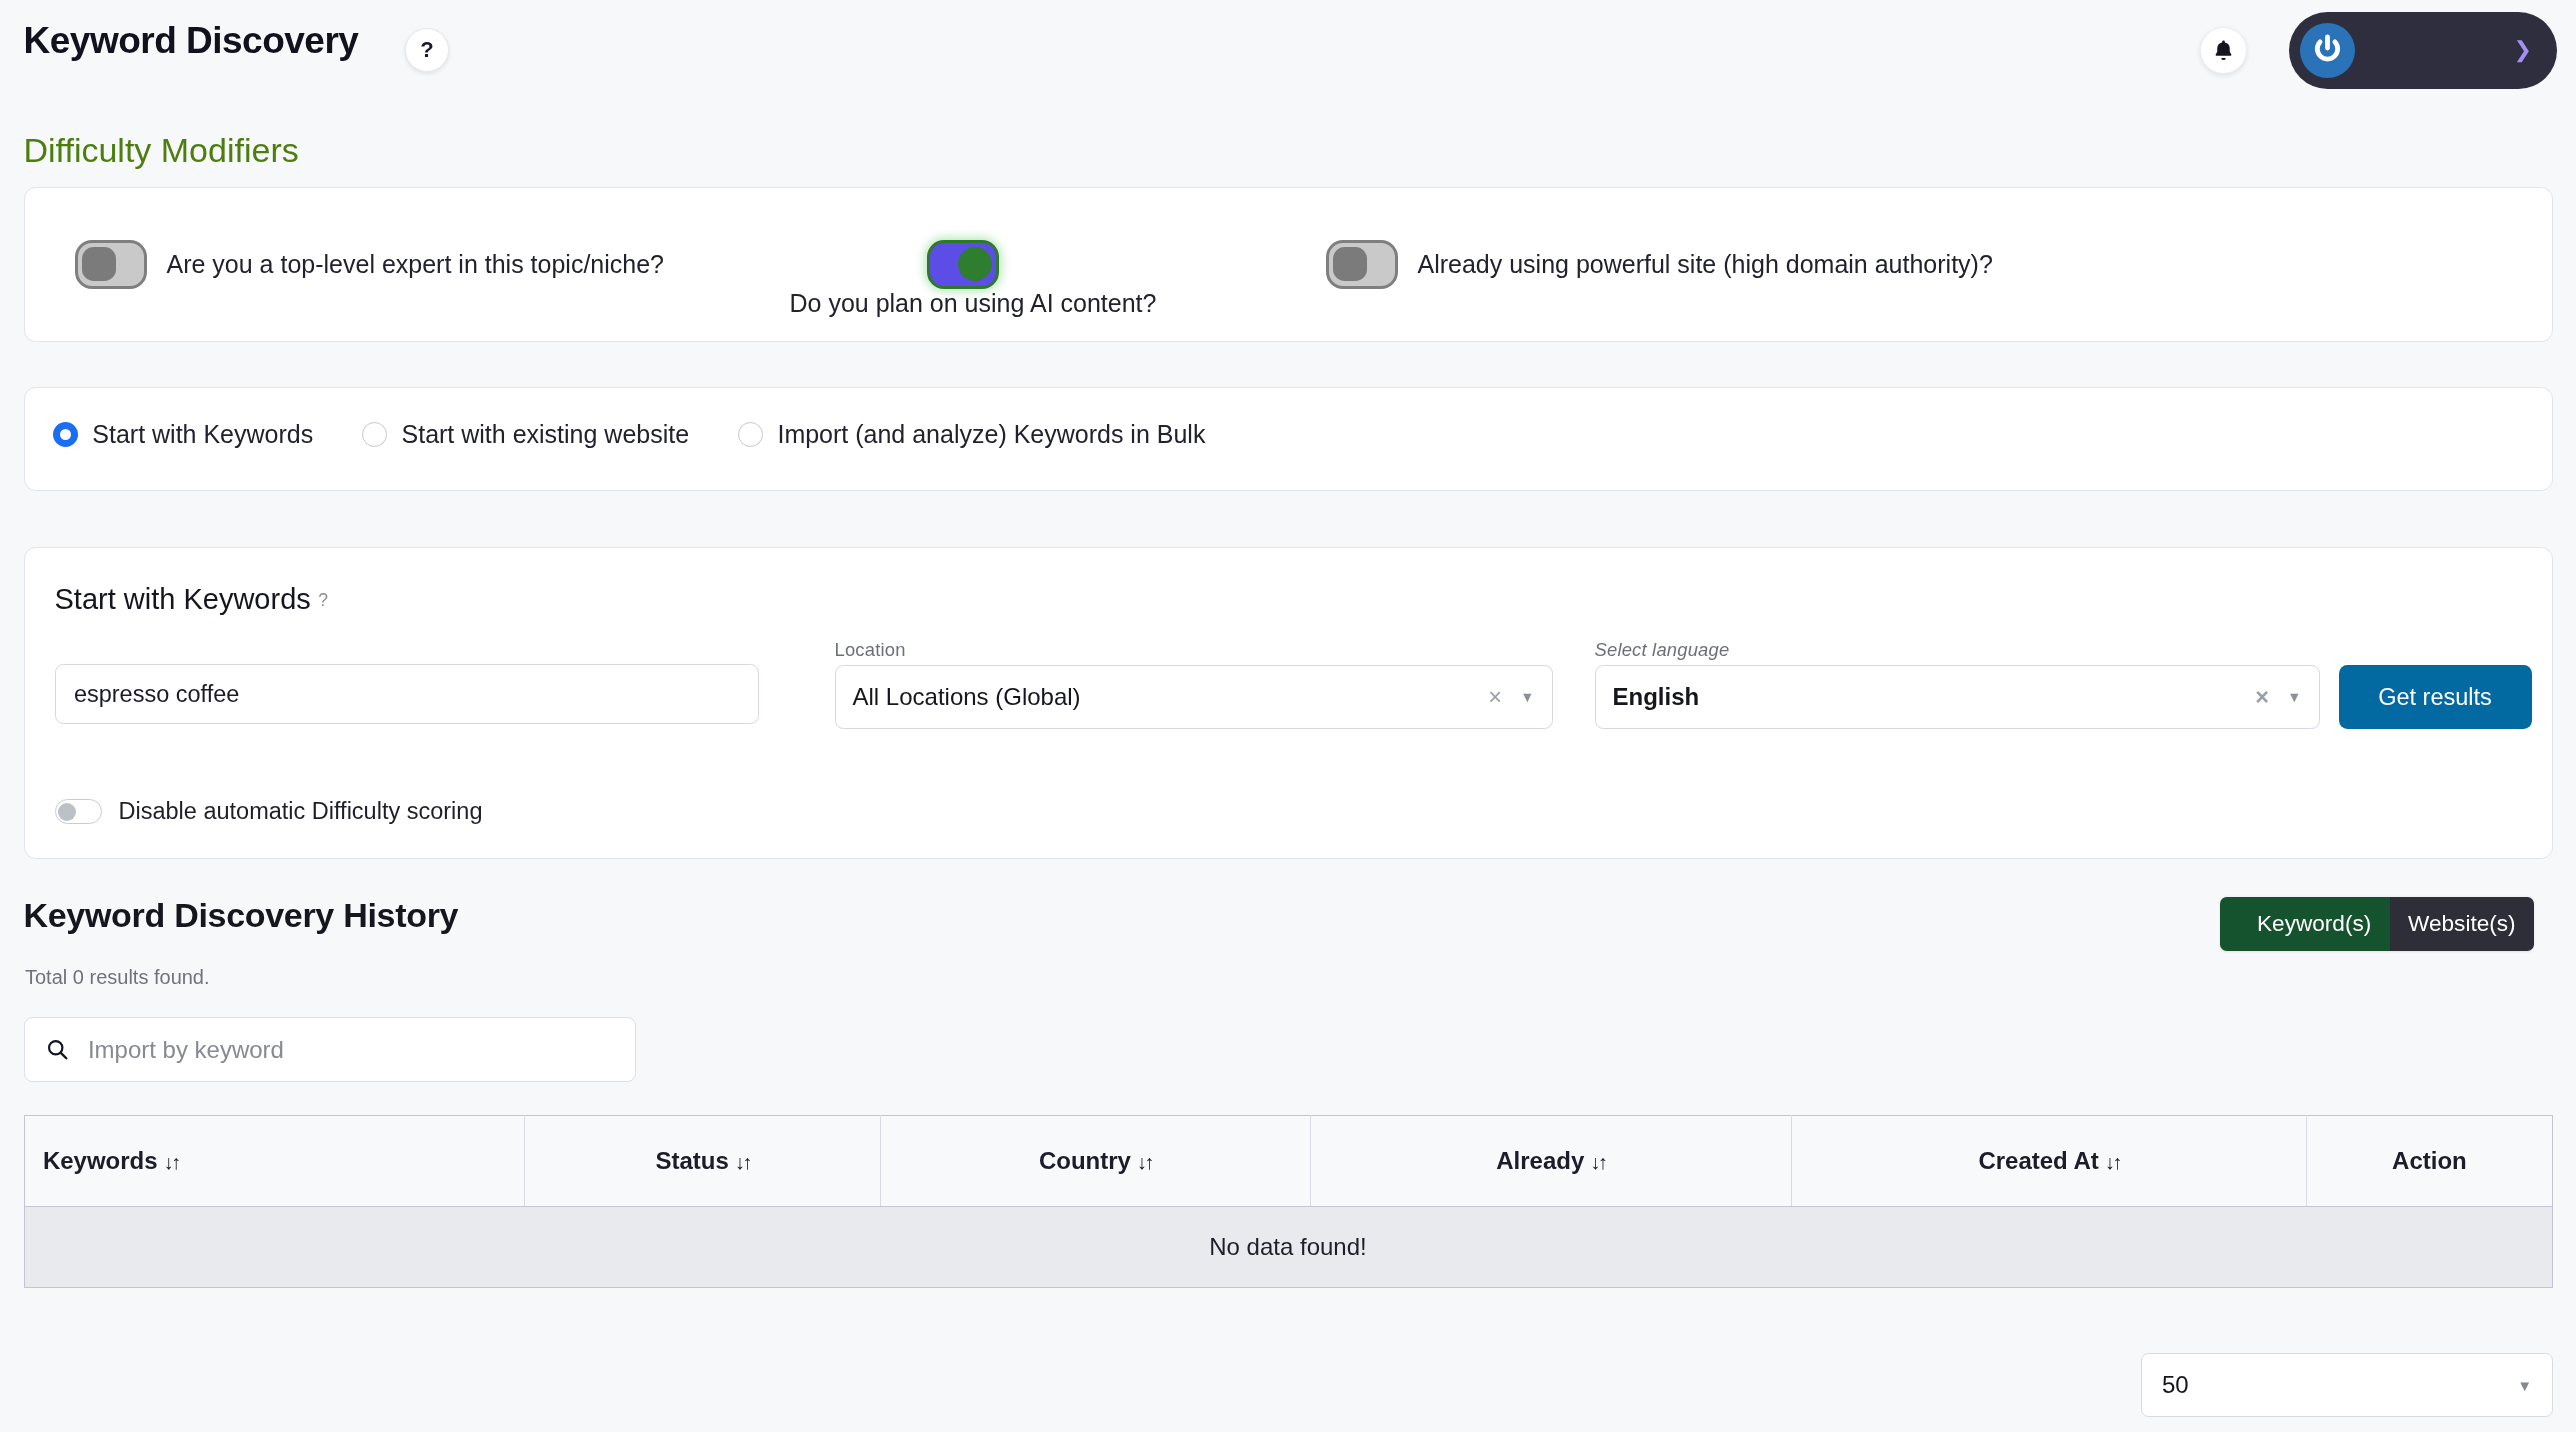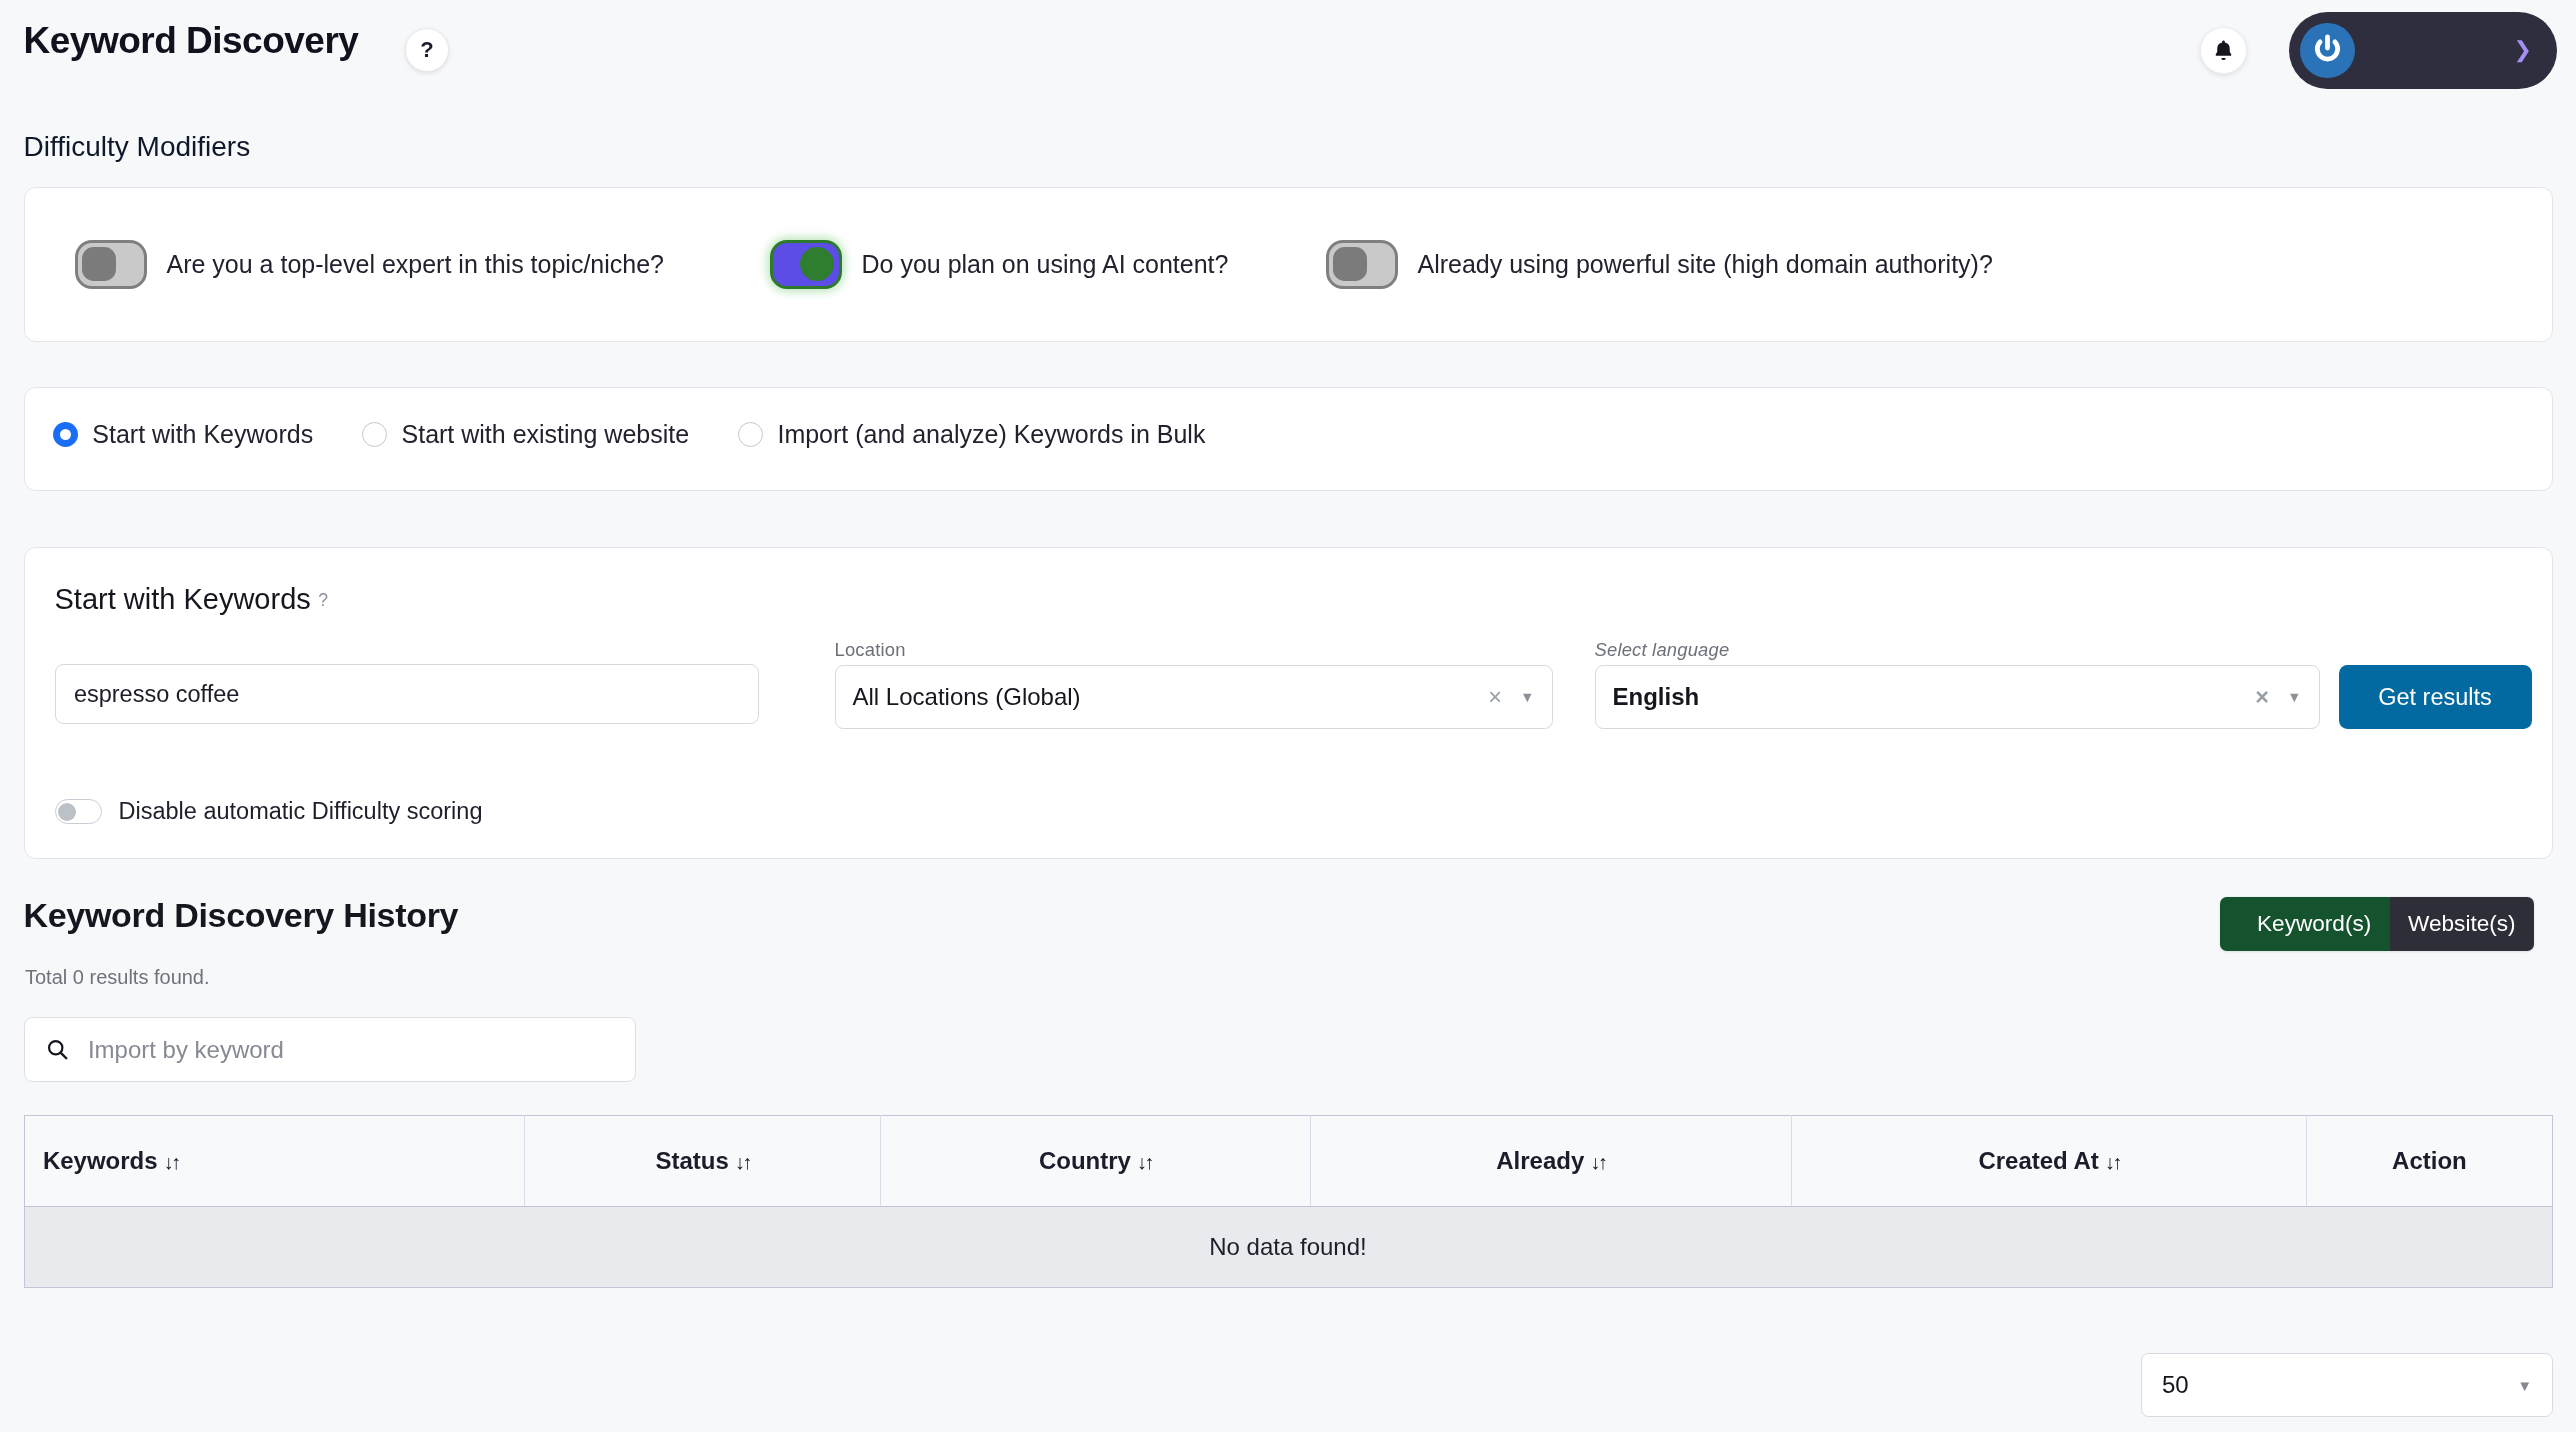--- a/index.html
+++ b/index.html
@@ -51,21 +51,21 @@
     background: #2a73b8; margin-left: 11px;
     display: flex; align-items: center; justify-content: center;
   }
   .account-chev {
     position: absolute; right: 25px; top: 50%; transform: translateY(-50%);
     color: #a48ff5; font-size: 22px; line-height: 1;
   }
 
   
   .section-label {
-    position: absolute; font-size: 28px; color: #0f172a; font-weight: 400;
+    position: absolute; font-size: 34px; color: #4d7c0f; font-weight: 400;
   }
 
   
   .card {
     position: absolute;
     background: #ffffff;
     border: 0.8px solid #e3e4e9;
     border-radius: 11.7px;
   }
   #card-modifiers { left: 23.5px; top: 187px; width: 2529px; height: 155px; }
@@ -249,21 +249,21 @@
 
   <div class="card" id="card-modifiers">
 
     <div class="mod-row" style="left:50px;">
       <div class="tgl off">
           <span class="knob"></span>
         </div>
       <div class="mod-label">Are you a top-level expert in this topic/niche?</div>
     </div>
 
-    <div class="mod-row" style="left:745px;">
+    <div class="mod-row" style="left:745px;flex-direction:column;">
       <div class="tgl on">
           <span class="knob"></span>
         </div>
       <div class="mod-label">Do you plan on using AI content?</div>
     </div>
 
     <div class="mod-row" style="left:1301px;">
       <div class="tgl off">
           <span class="knob"></span>
         </div>

